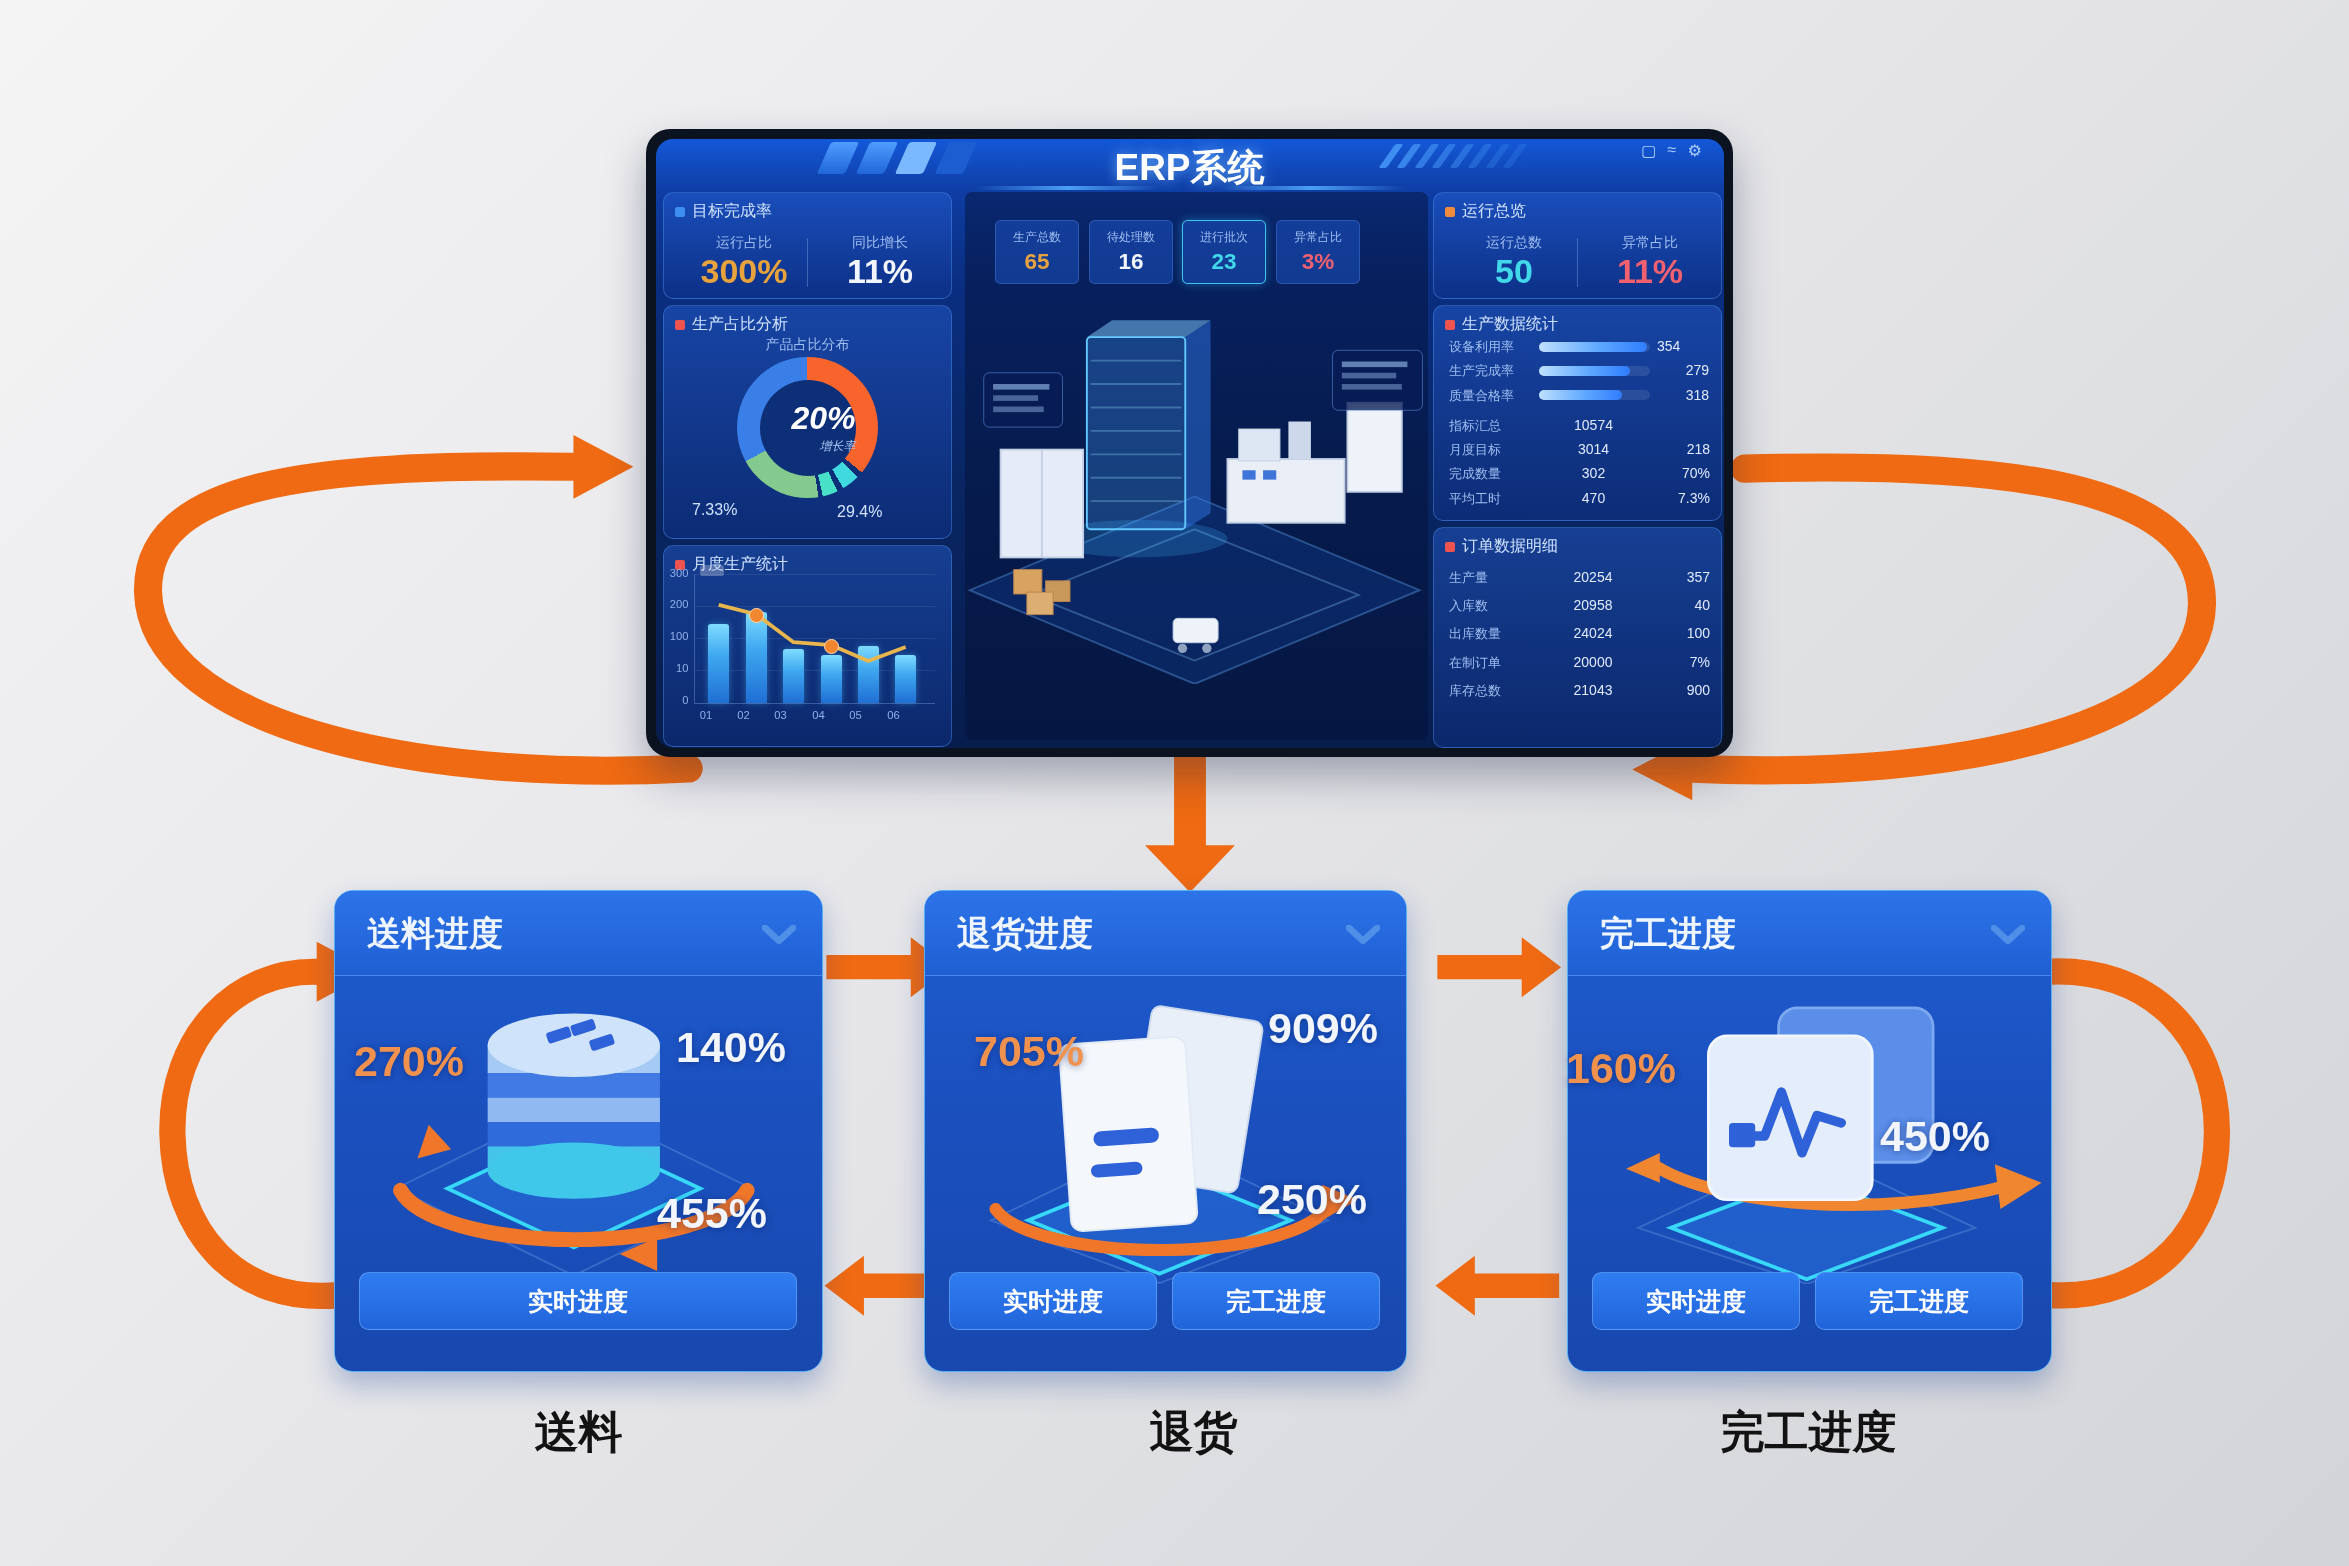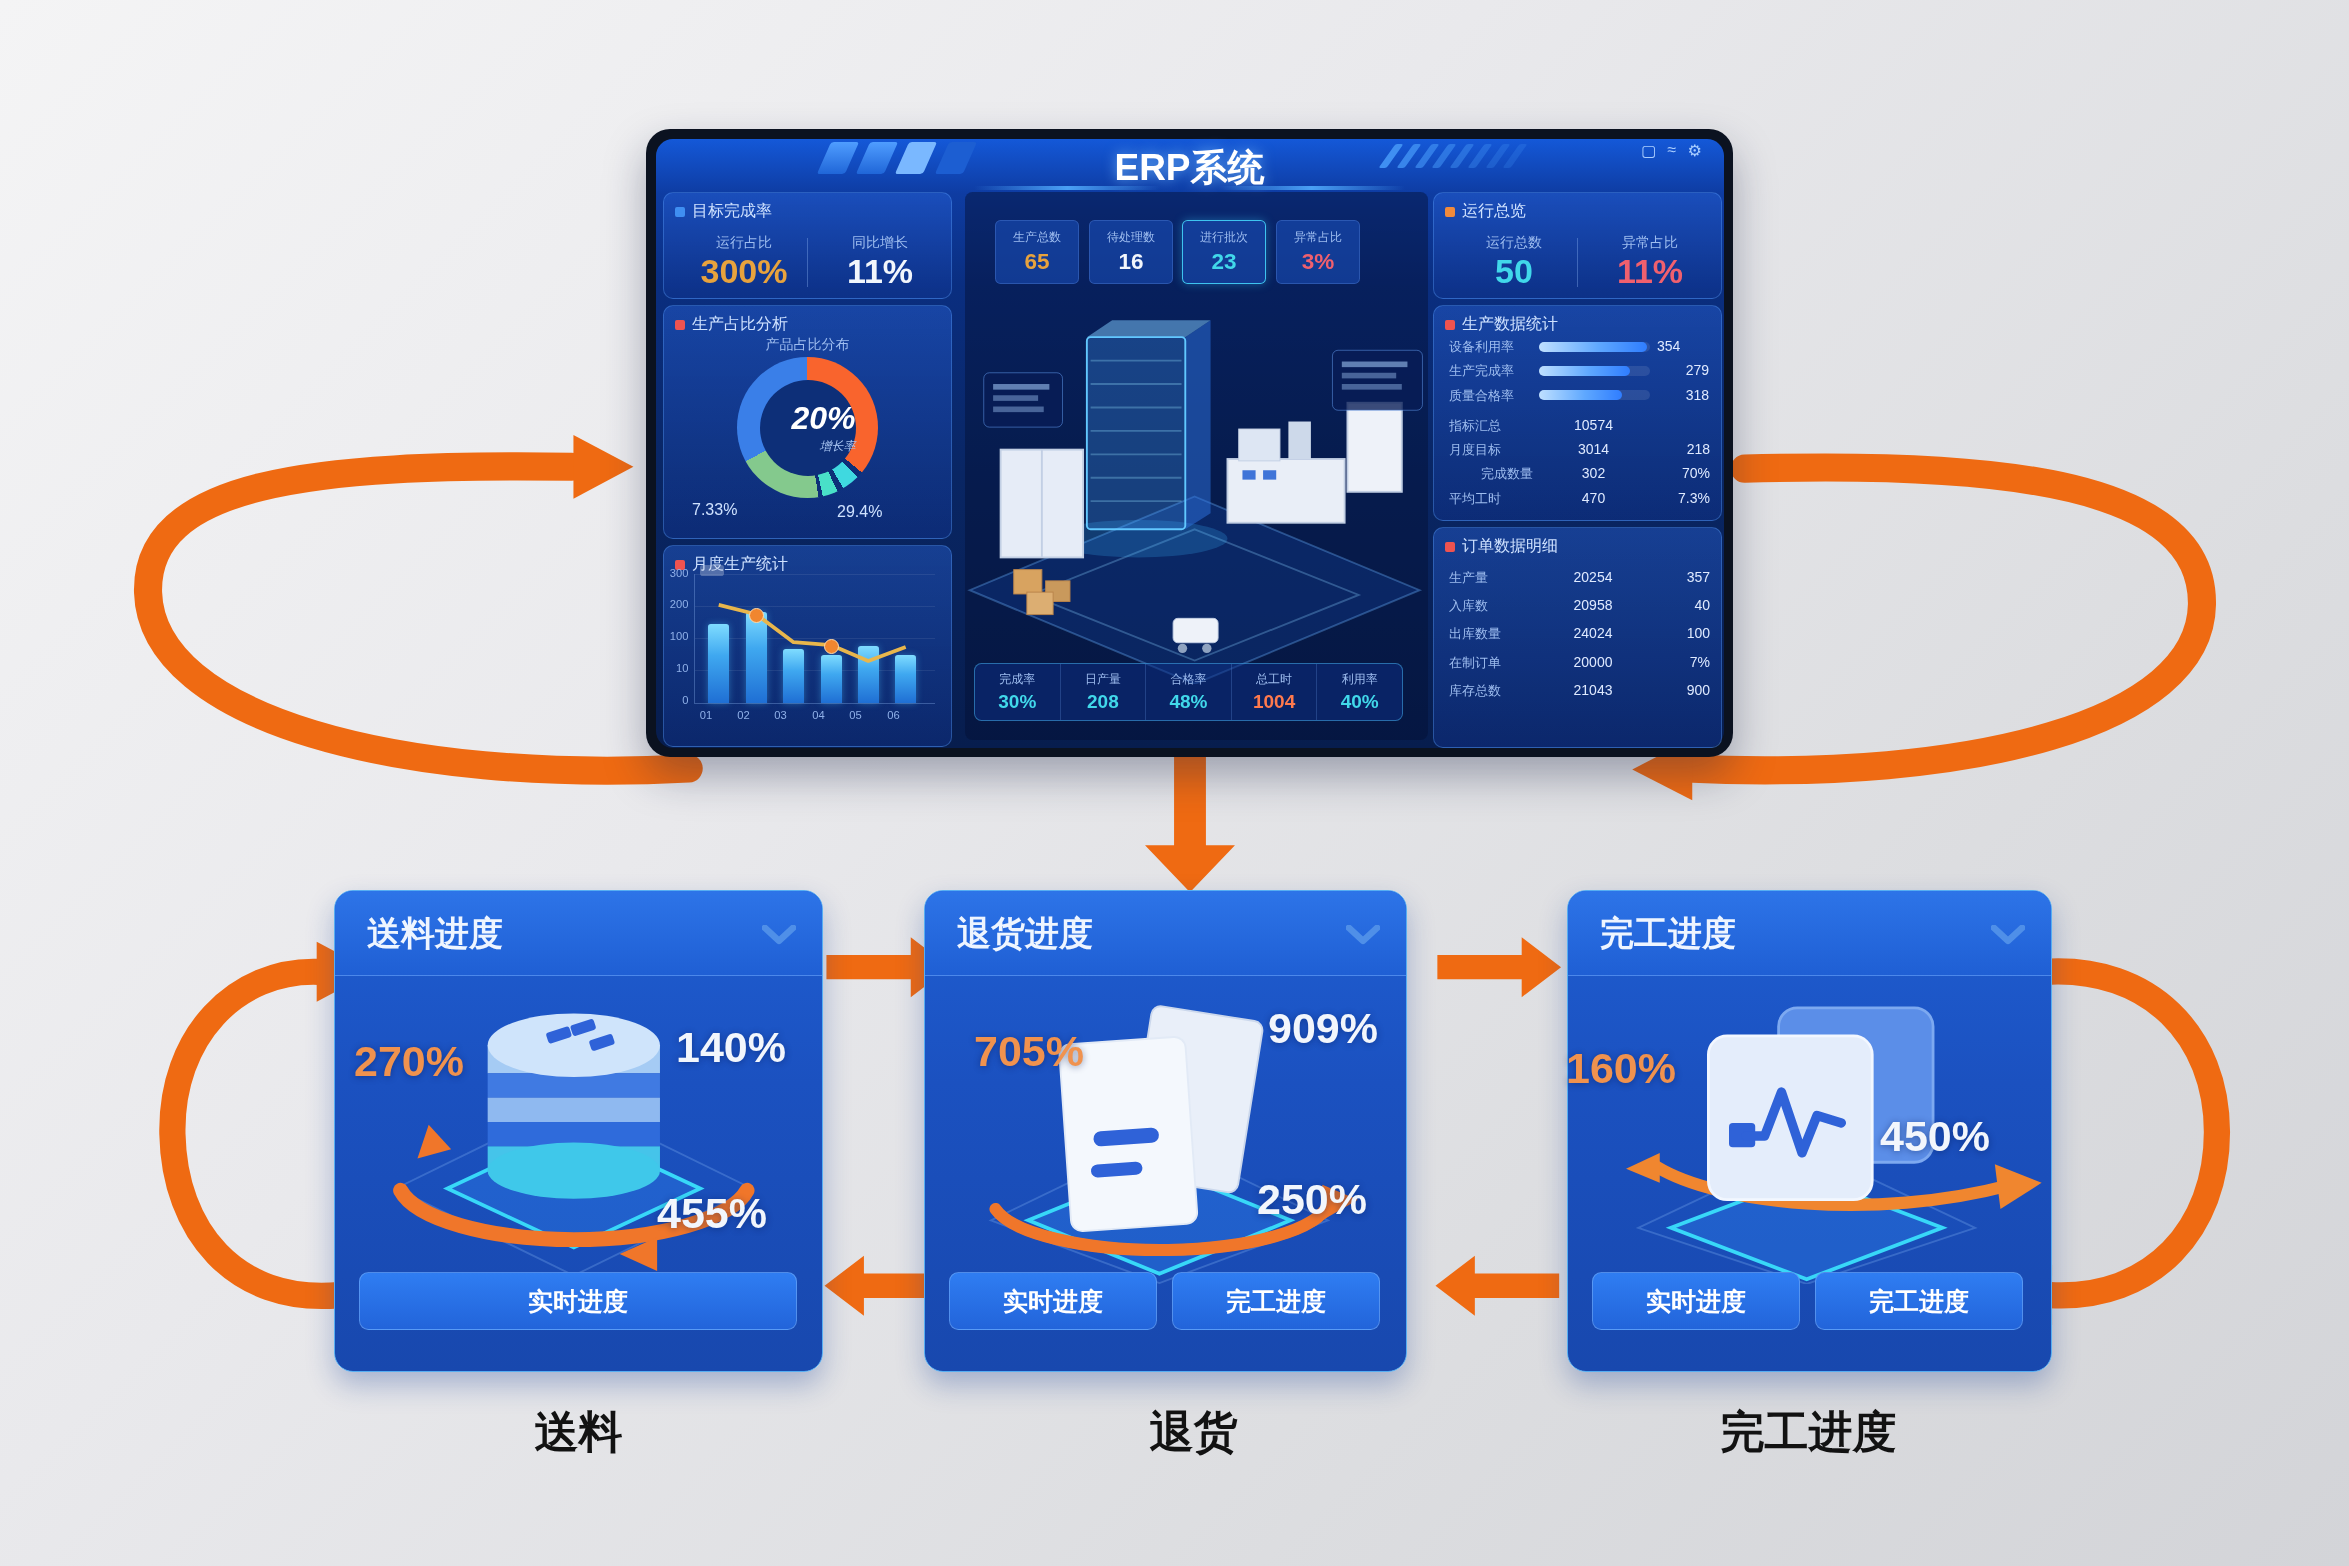--- a/index.html
+++ b/index.html
@@ -238,42 +238,20 @@
   </div>
   <div class="abs tile tile-hl" style="left:1182px;top:220px;width:82px;height:62px;">
     <div class="stat-label">进行批次</div>
     <div class="tile-value cyan">23</div>
   </div>
   <div class="abs tile" style="left:1276px;top:220px;width:82px;height:62px;">
     <div class="stat-label">异常占比</div>
     <div class="tile-value pink">3%</div>
   </div>
 
-  <div class="abs strip" style="left:974px;top:663px;width:427px;height:56px;">
-    <div class="strip-cell">
-      <div class="strip-label">完成率</div>
-      <div class="strip-value cyan">30%</div>
-    </div>
-    <div class="strip-cell">
-      <div class="strip-label">日产量</div>
-      <div class="strip-value cyan">208</div>
-    </div>
-    <div class="strip-cell">
-      <div class="strip-label">合格率</div>
-      <div class="strip-value cyan">48%</div>
-    </div>
-    <div class="strip-cell">
-      <div class="strip-label">总工时</div>
-      <div class="strip-value orangev">1004</div>
-    </div>
-    <div class="strip-cell">
-      <div class="strip-label">利用率</div>
-      <div class="strip-value cyan">40%</div>
-    </div>
-  </div>
 
   <div class="abs panel" style="left:1433px;top:192px;width:287px;height:105px;">
     <div class="panel-h">
         <span class="icon-sq sq-orange"></span>
       <span>运行总览</span>
       </div>
     <div class="abs" style="left:19px;top:41px;width:122px;">
       <div class="stat-label">运行总数</div>
       <div class="stat-value cyan">50</div>
     </div>
@@ -303,21 +281,21 @@
     <div class="abs hbar-track" style="left:105px;top:84px;width:111px;">
         <div class="hbar-fill" style="width: 75%;"></div>
       </div>
     <div class="abs mval" style="left:223px;top:81px;width:52px;text-align:right;">318</div>
     <div class="abs mlabel" style="left:15px;top:111px;width:103px;">指标汇总</div>
     <div class="abs mval" style="left:122px;top:111px;width:75px;text-align:center;">10574</div>
     <div class="abs mval cyan" style="left:210px;top:111px;width:66px;text-align:right;"></div>
     <div class="abs mlabel" style="left:15px;top:135px;width:103px;">月度目标</div>
     <div class="abs mval" style="left:122px;top:135px;width:75px;text-align:center;">3014</div>
     <div class="abs mval cyan" style="left:210px;top:135px;width:66px;text-align:right;">218</div>
-    <div class="abs mlabel" style="left:15px;top:159px;width:103px;margin-left:32px;">完成数量</div>
+    <div class="abs mlabel" style="left:15px;top:159px;width:103px;">完成数量</div>
     <div class="abs mval" style="left:122px;top:159px;width:75px;text-align:center;">302</div>
     <div class="abs mval cyan" style="left:210px;top:159px;width:66px;text-align:right;">70%</div>
     <div class="abs mlabel" style="left:15px;top:184px;width:103px;">平均工时</div>
     <div class="abs mval" style="left:122px;top:184px;width:75px;text-align:center;">470</div>
     <div class="abs mval cyan" style="left:210px;top:184px;width:66px;text-align:right;">7.3%</div>
   </div>
 
   <div class="abs panel" style="left:1433px;top:527px;width:287px;height:219px;">
     <div class="panel-h">
         <span class="icon-sq sq-red"></span>

